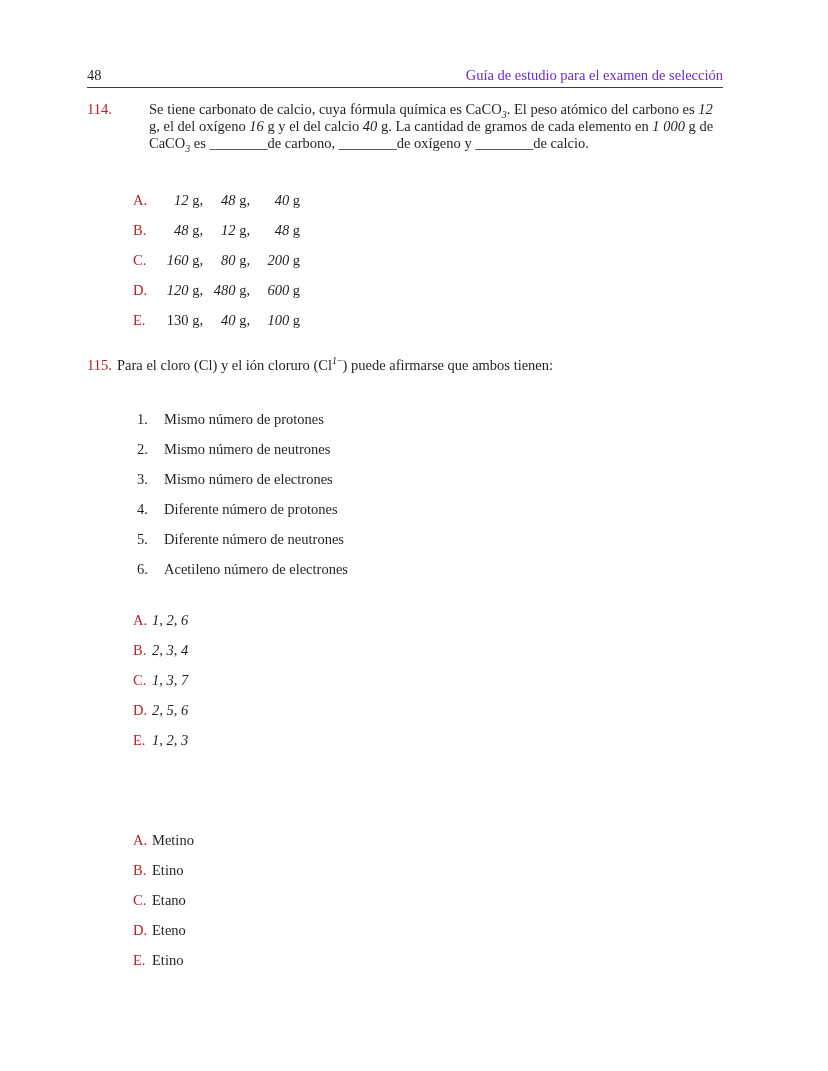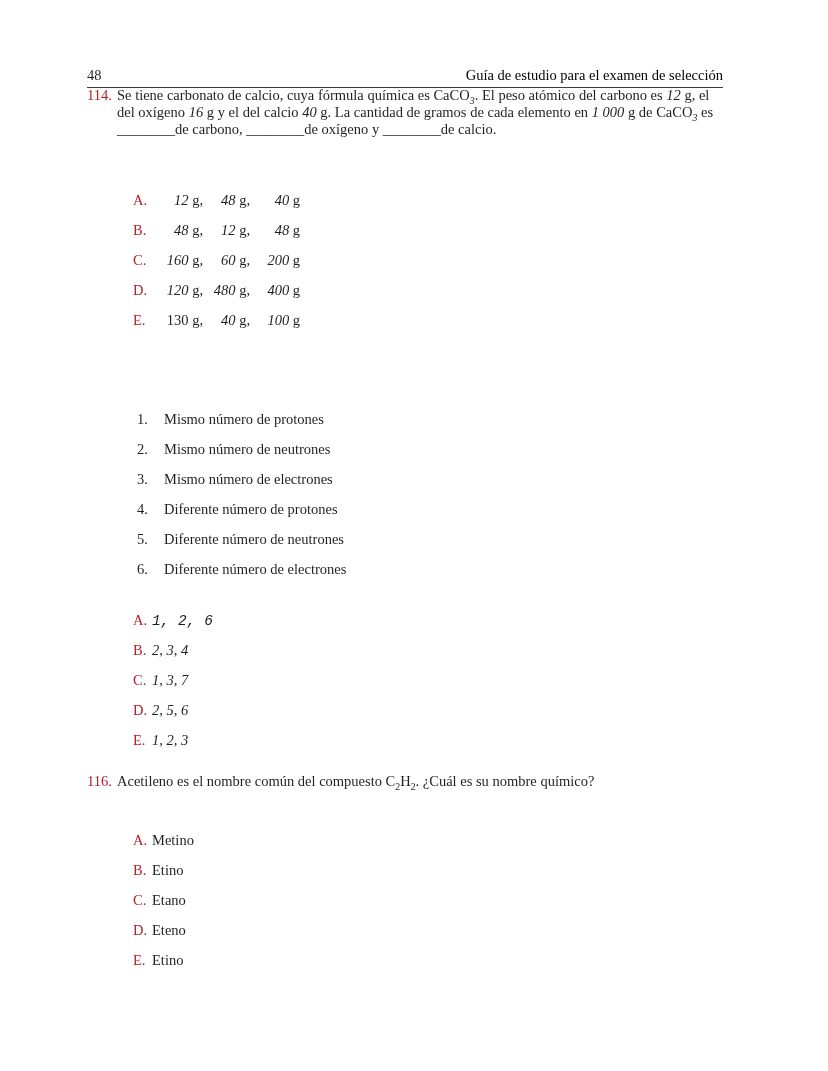--- a/index.html
+++ b/index.html
@@ -25,36 +25,36 @@
     width: 636px;
     height: 21px;
     border-bottom: 1.5px solid #3f3b3b;
     display: flex;
     justify-content: space-between;
     align-items: flex-end;
     padding-bottom: 3px;
     box-sizing: content-box;
   }
   .page-num { color: #231f20; }
-  .header-title { color: #000000; }
+  .header-title { color: #6d28d9; }
 
   
   .question {
     position: absolute;
     left: 87px;
     display: flex;
     line-height: 17px;
   }
   .qnum {
     color: #b7202a;
     width: 30px;
     flex: 0 0 30px;
   }
   .qtext { flex: 1; }
-  .q114 { top: 87px; width: 638px; }
+  .q114 { top: 101px; width: 638px; gap: 32px; }
   .q115 { top: 357px; width: 638px; }
   .q116 { top: 773px; width: 638px; }
 
   sub, sup {
     font-size: 68%;
     line-height: 0;
   }
 
   
   .opts-grid {
@@ -116,34 +116,38 @@
     <span class="opt-cell"><span style="font-style: italic;">48</span><span> g,</span></span>
     <span class="opt-cell"><span style="font-style: italic;">40</span><span> g</span></span>
 
     <span class="opt-letter">B.</span>
     <span class="opt-cell"><span style="font-style: italic;">48</span><span> g,</span></span>
     <span class="opt-cell"><span style="font-style: italic;">12</span><span> g,</span></span>
     <span class="opt-cell"><span style="font-style: italic;">48</span><span> g</span></span>
 
     <span class="opt-letter">C.</span>
     <span class="opt-cell"><span style="font-style: italic;">160</span><span> g,</span></span>
-    <span class="opt-cell"><span style="font-style: italic;">60</span><span> g,</span></span>
+    <span class="opt-cell"><span style="font-style: italic;">80</span><span> g,</span></span>
     <span class="opt-cell"><span style="font-style: italic; margin-left: 8px;">200</span><span> g</span></span>
 
     <span class="opt-letter">D.</span>
     <span class="opt-cell"><span style="font-style: italic;">120</span><span> g,</span></span>
     <span class="opt-cell"><span style="font-style: italic;">480</span><span> g,</span></span>
-    <span class="opt-cell"><span style="font-style: italic;">400</span><span> g</span></span>
+    <span class="opt-cell"><span style="font-style: italic;">600</span><span> g</span></span>
 
     <span class="opt-letter">E.</span>
     <span class="opt-cell"><span style="">130</span><span> g,</span></span>
     <span class="opt-cell"><span style="font-style: italic;">40</span><span> g,</span></span>
     <span class="opt-cell"><span style="font-style: italic; text-align: right;">100</span><span> g</span></span>
   </div>
 
+  <div class="question q115">
+    <span class="qnum">115.</span>
+    <div class="qtext"><span>Para el cloro (Cl) y el ión cloruro (Cl</span><sup style="font-style: italic;">1</sup><sup>−</sup><span>) puede afirmarse que ambos tienen:</span></div>
+  </div>
 
   <div class="statements">
     <div class="statement">
       <span class="st-num">1.</span>
       <span class="st-text">Mismo número de protones</span>
     </div>
     <div class="statement">
       <span class="st-num">2.</span>
       <span class="st-text">Mismo número de neutrones</span>
     </div>
@@ -154,51 +158,47 @@
     <div class="statement">
       <span class="st-num">4.</span>
       <span class="st-text">Diferente número de protones</span>
     </div>
     <div class="statement">
       <span class="st-num">5.</span>
       <span class="st-text">Diferente número de neutrones</span>
     </div>
     <div class="statement">
       <span class="st-num">6.</span>
-      <span class="st-text">Diferente número de electrones</span>
+      <span class="st-text">Acetileno número de electrones</span>
     </div>
   </div>
 
   <div class="opts-list opts-115">
     <div class="opt-row">
       <span class="opt-letter">A.</span>
-      <span class="opt-value"><span style="font-style: italic; font-family: Liberation Mono, monospace;">1, 2, 6</span></span>
+      <span class="opt-value"><span style="font-style: italic;">1, 2, 6</span></span>
     </div>
     <div class="opt-row">
       <span class="opt-letter">B.</span>
       <span class="opt-value"><span style="font-style: italic;">2, 3, 4</span></span>
     </div>
     <div class="opt-row">
       <span class="opt-letter">C.</span>
       <span class="opt-value"><span style="font-style: italic;">1, 3, 7</span></span>
     </div>
     <div class="opt-row">
       <span class="opt-letter">D.</span>
       <span class="opt-value"><span style="font-style: italic;">2, 5, 6</span></span>
     </div>
     <div class="opt-row">
       <span class="opt-letter">E.</span>
       <span class="opt-value"><span style="font-style: italic;">1, 2, 3</span></span>
     </div>
   </div>
 
-  <div class="question q116">
-    <span class="qnum">116.</span>
-    <div class="qtext"><span>Acetileno es el nombre común del compuesto C</span><sub>2</sub><span>H</span><sub>2</sub><span>. ¿Cuál es su nombre químico?</span></div>
-  </div>
 
   <div class="opts-list opts-116">
     <div class="opt-row">
       <span class="opt-letter">A.</span>
       <span class="opt-value">Metino</span>
     </div>
     <div class="opt-row">
       <span class="opt-letter">B.</span>
       <span class="opt-value">Etino</span>
     </div>

